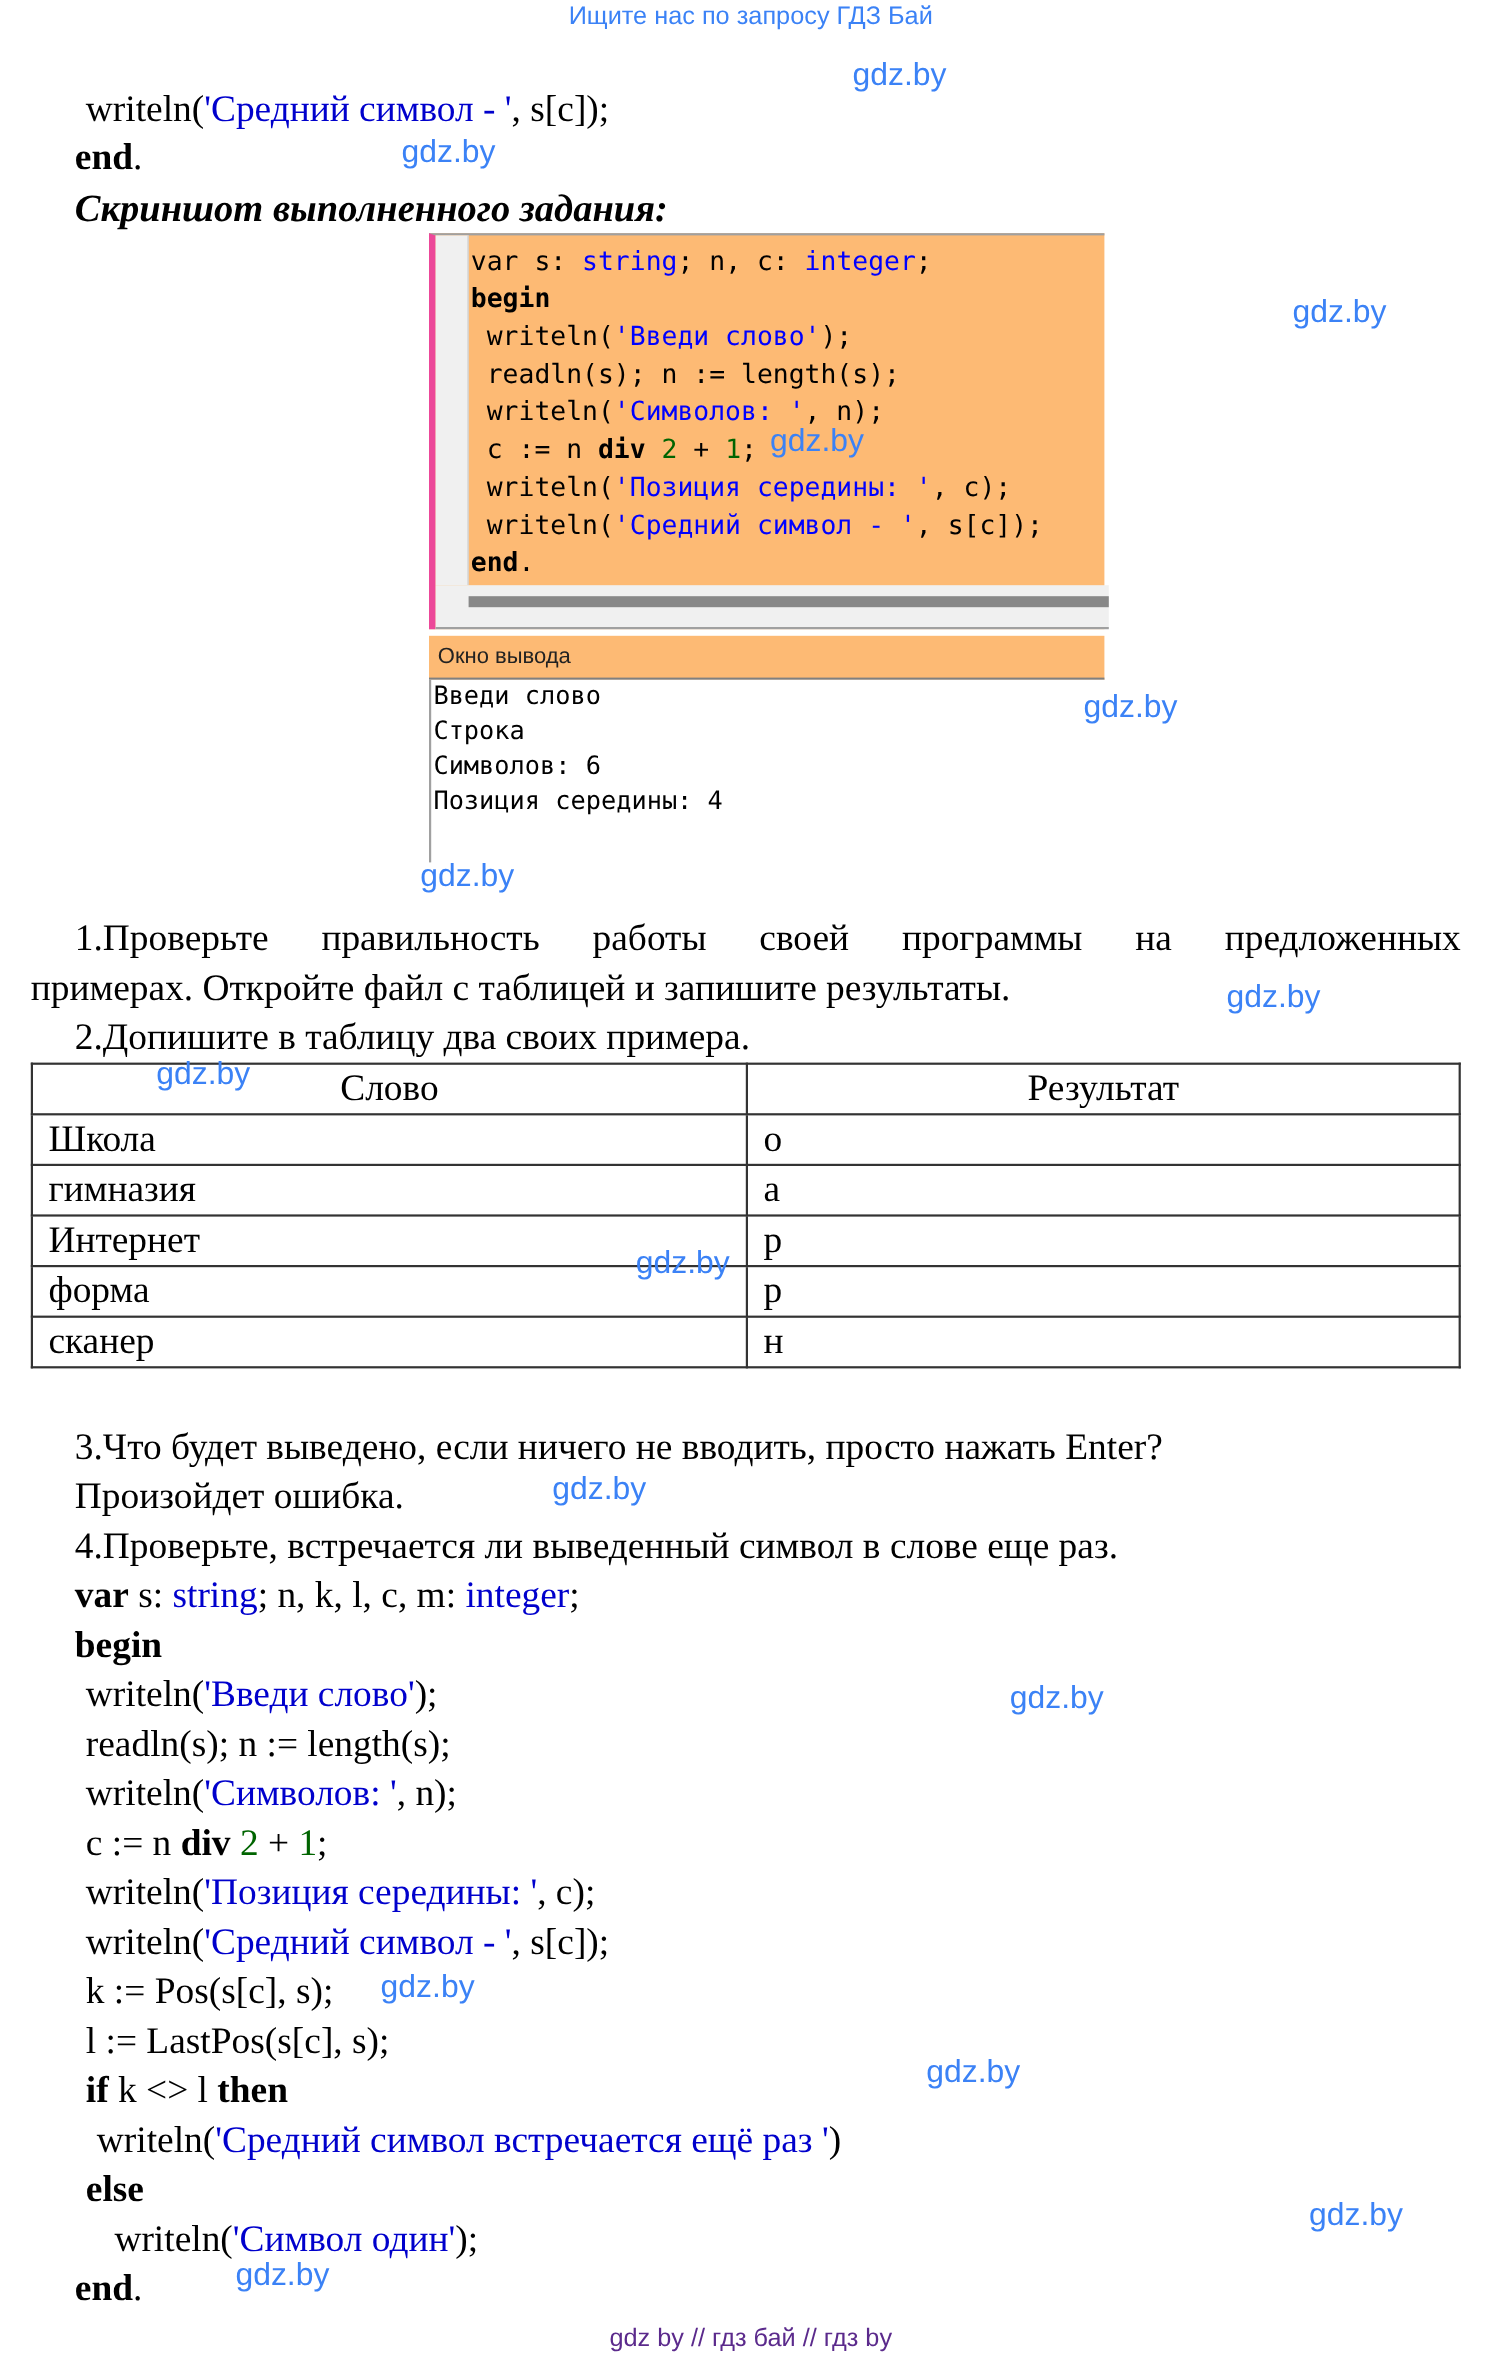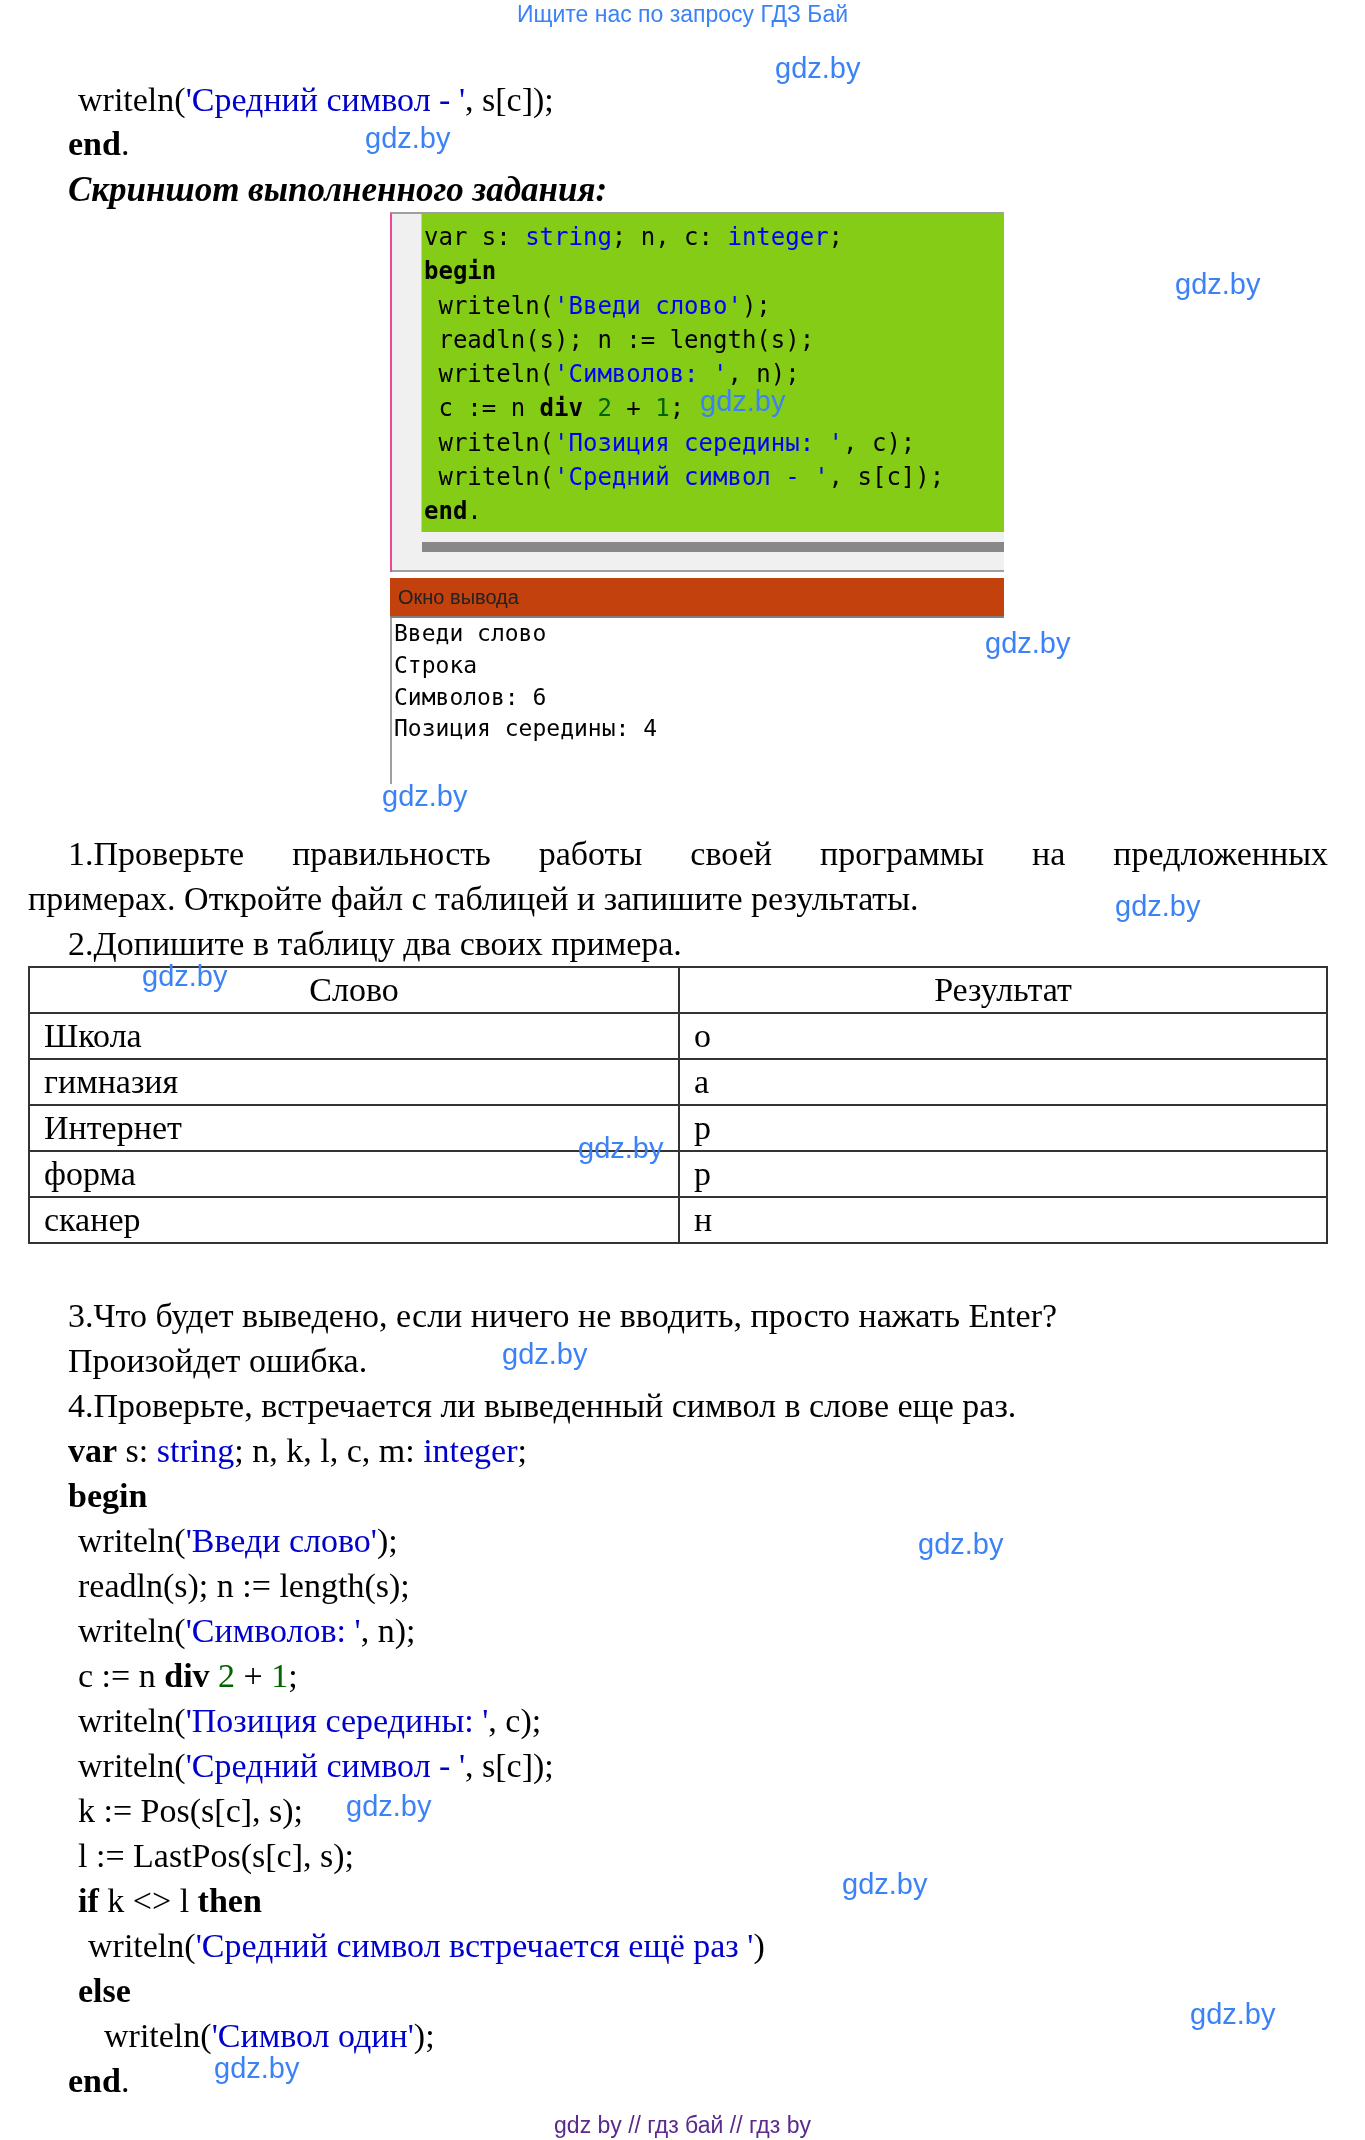--- a/index.html
+++ b/index.html
@@ -10,32 +10,32 @@
   .kw { font-weight: bold; }
   .str { color: #0000cc; }
   .num { color: #006400; }
   .type { color: #0000cc; }
   .wm { position: absolute; font-family: "Liberation Sans", sans-serif; font-size: 29px; color: #3b82f6; white-space: nowrap; }
   .topbanner { position: absolute; top: 0; left: 0; width: 1365px; text-align: center; font-family: "Liberation Sans", sans-serif; font-size: 23px; color: #3b82f6; line-height: 28px; }
   .footer { position: absolute; top: 2112px; left: 0; width: 1365px; text-align: center; font-family: "Liberation Sans", sans-serif; font-size: 23px; color: #5b2a8c; }
   .heading { font-style: italic; font-weight: bold; font-size: 35px; }
 
   
-  .ide { position: absolute; left: 390px; top: 212px; width: 614px; height: 360px; border-top: 2px solid #a0a0a0; border-left: 2px solid #ec4899; background: #84cc16; }
+  .ide { position: absolute; left: 390px; top: 212px; width: 614px; height: 360px; border-top: 2px solid #a0a0a0; border-left: 6px solid #ec4899; background: #fdba74; }
   .ide .gutter { position: absolute; left: 0; top: 0; width: 30px; height: 318px; background: #f0f0f0; border-right: 1px solid #c8c8c8; }
   .ide .code { position: absolute; left: 32px; top: 6px; font-family: "DejaVu Sans Mono", monospace; font-size: 24px; line-height: 34.3px; color: #000; }
   .ide .code .line { white-space: pre; height: 34.3px; }
   .ide .code .ikw { font-weight: bold; }
   .ide .code .istr { color: #0000ff; }
   .ide .code .inum { color: #006400; }
   .ide .code .itype { color: #0000ff; }
   .ide .hscroll { position: absolute; left: 0; top: 318px; width: 612px; height: 40px; background: #f0f0f0; border-bottom: 2px solid #a0a0a0; }
   .ide .hscroll .thumb { position: absolute; left: 30px; top: 10px; right: 0; height: 10px; background: #888888; }
 
-  .outhead { position: absolute; left: 390px; top: 578px; width: 614px; height: 40px; background: #c2410c; border-bottom: 2px solid #808080; font-family: "Liberation Sans", sans-serif; font-size: 20px; line-height: 38px; padding-left: 8px; color: #222; }
+  .outhead { position: absolute; left: 390px; top: 578px; width: 614px; height: 40px; background: #fdba74; border-bottom: 2px solid #808080; font-family: "Liberation Sans", sans-serif; font-size: 20px; line-height: 38px; padding-left: 8px; color: #222; }
   .outbody { position: absolute; left: 390px; top: 618px; width: 614px; height: 166px; border-left: 2px solid #a0a0a0; background: #fff; }
   .outbody .line { font-family: "DejaVu Sans Mono", monospace; font-size: 23px; line-height: 31.8px; padding-left: 2px; white-space: pre; color: #000; }
 
   
   table.res { position: absolute; left: 28px; top: 966px; width: 1300px; border-collapse: collapse; font-family: "Liberation Serif", serif; font-size: 34px; }
   table.res th, table.res td { border: 2px solid #333; height: 46px; font-weight: normal; }
   table.res th { text-align: center; }
   table.res td { padding-left: 14px; }
   table.res td:first-child, table.res th:first-child { width: 650px; font-family: Liberation Serif, serif; }
 </style>

